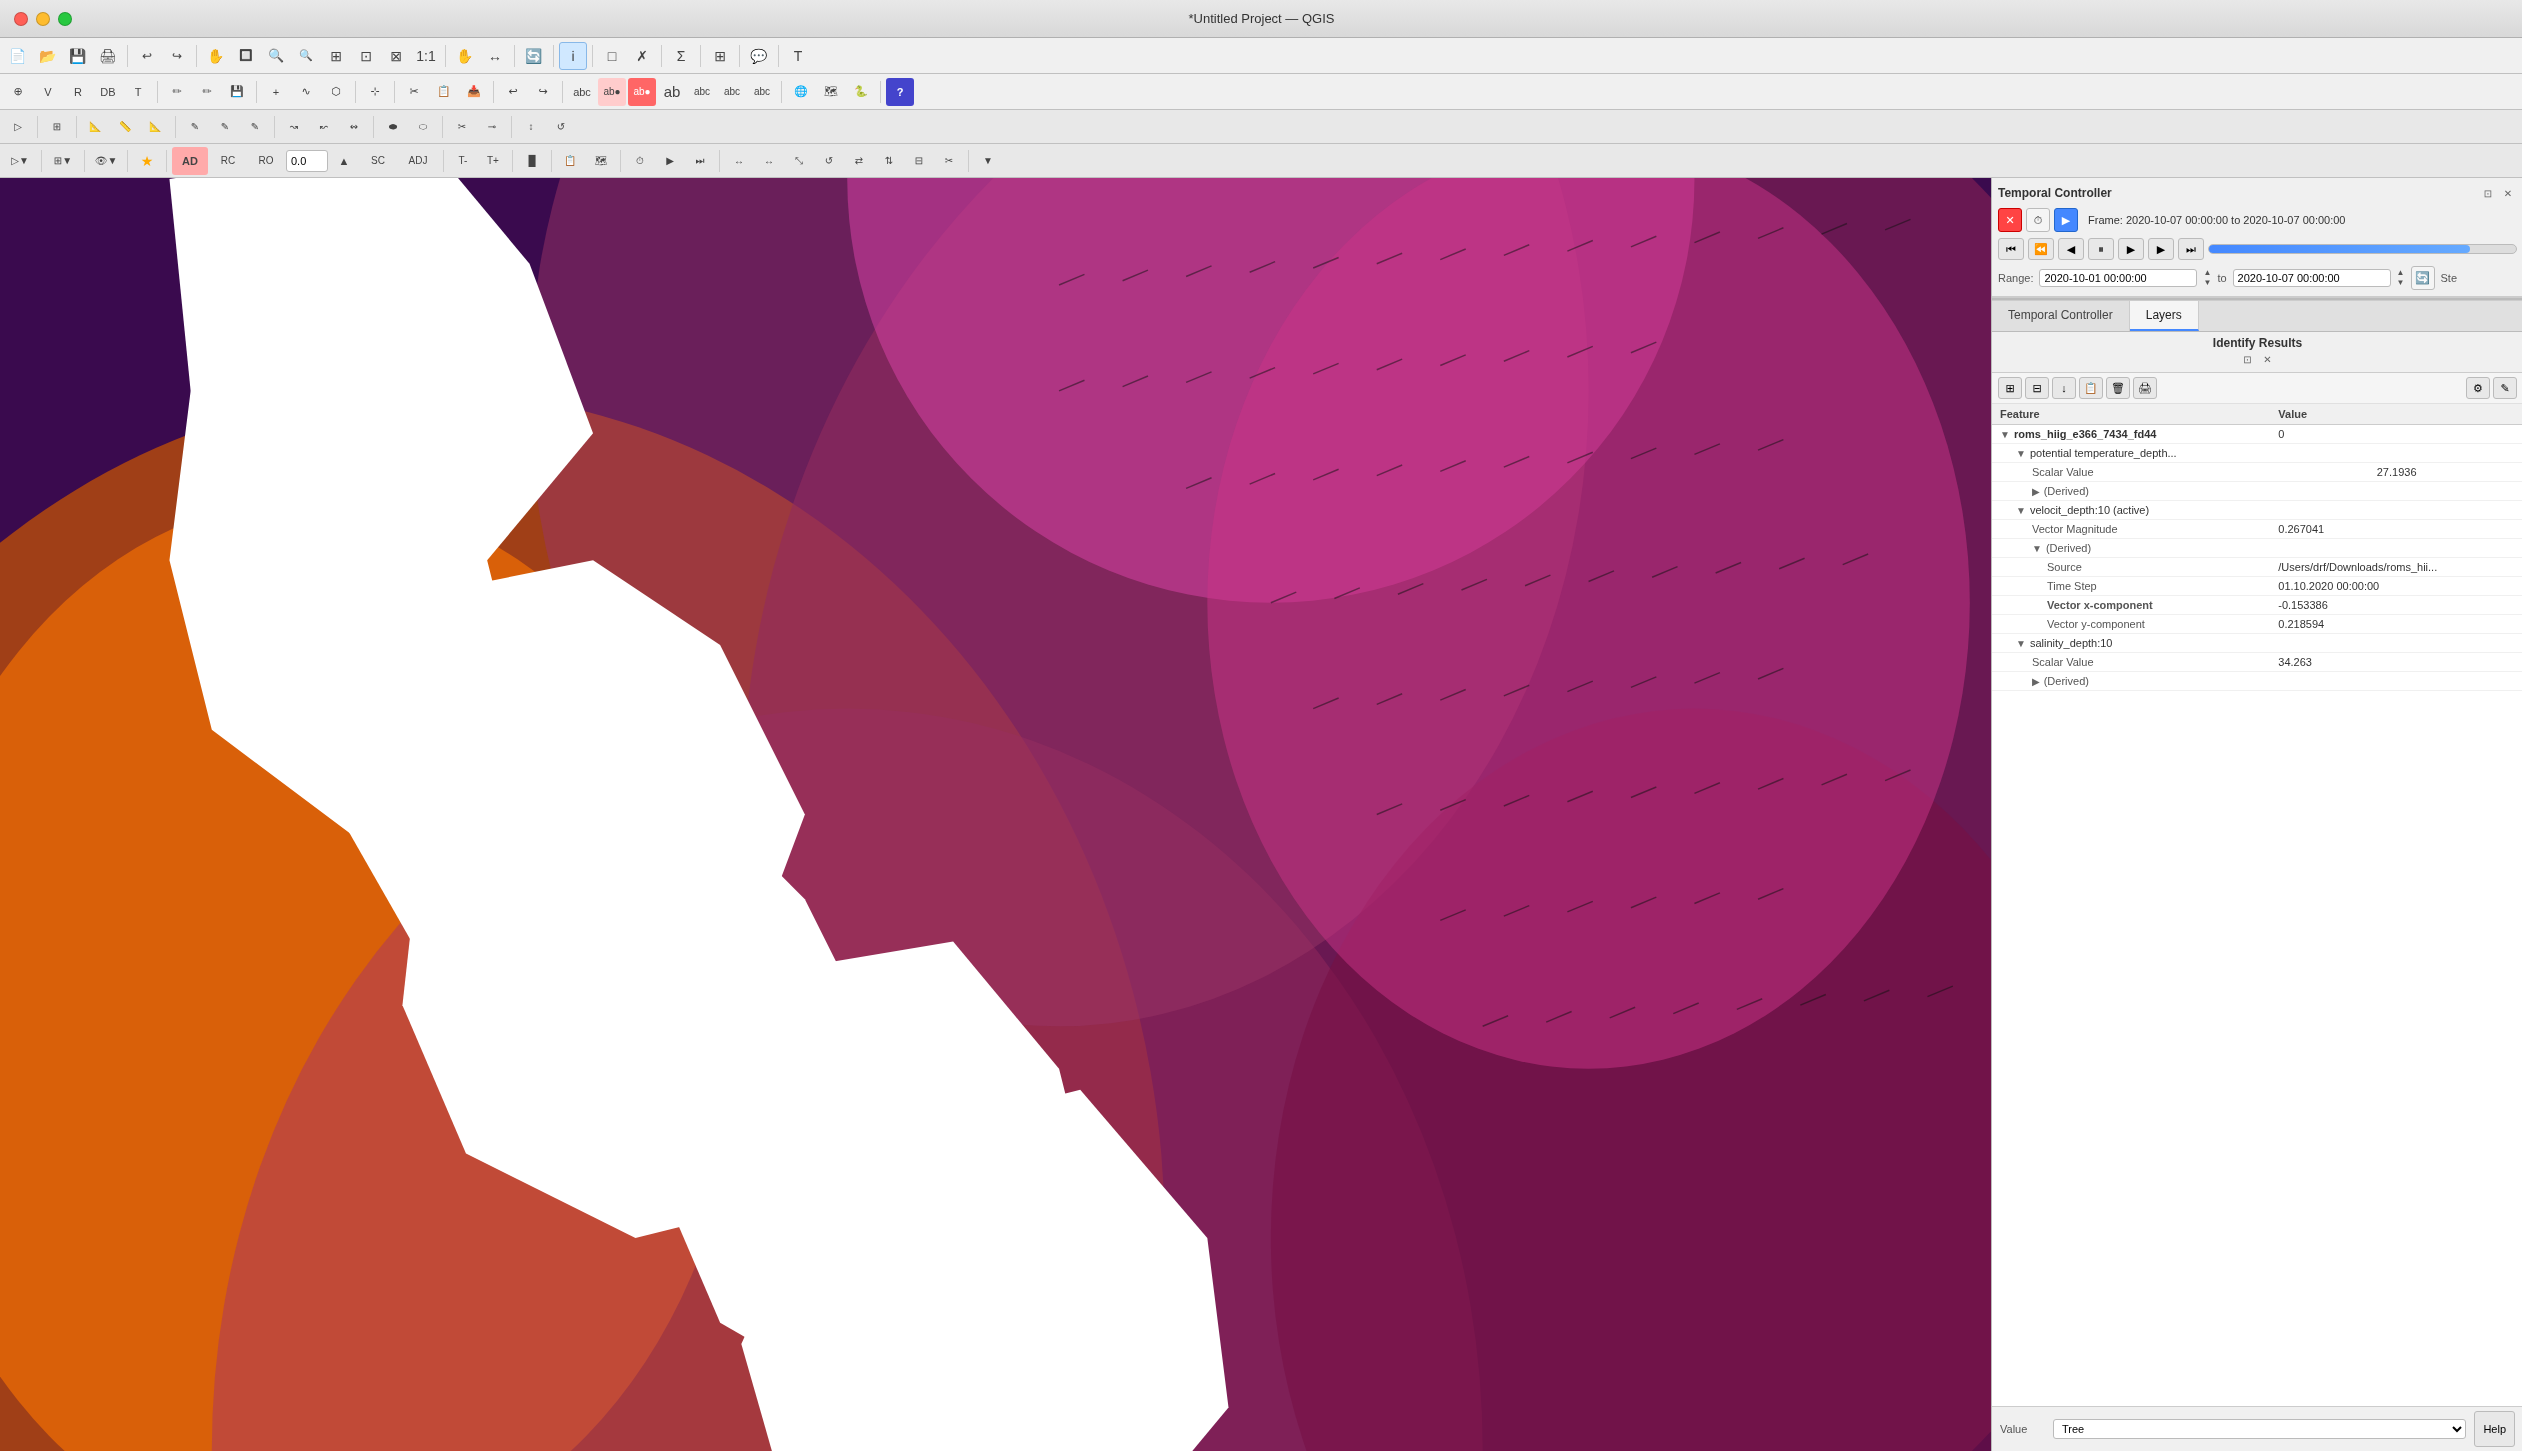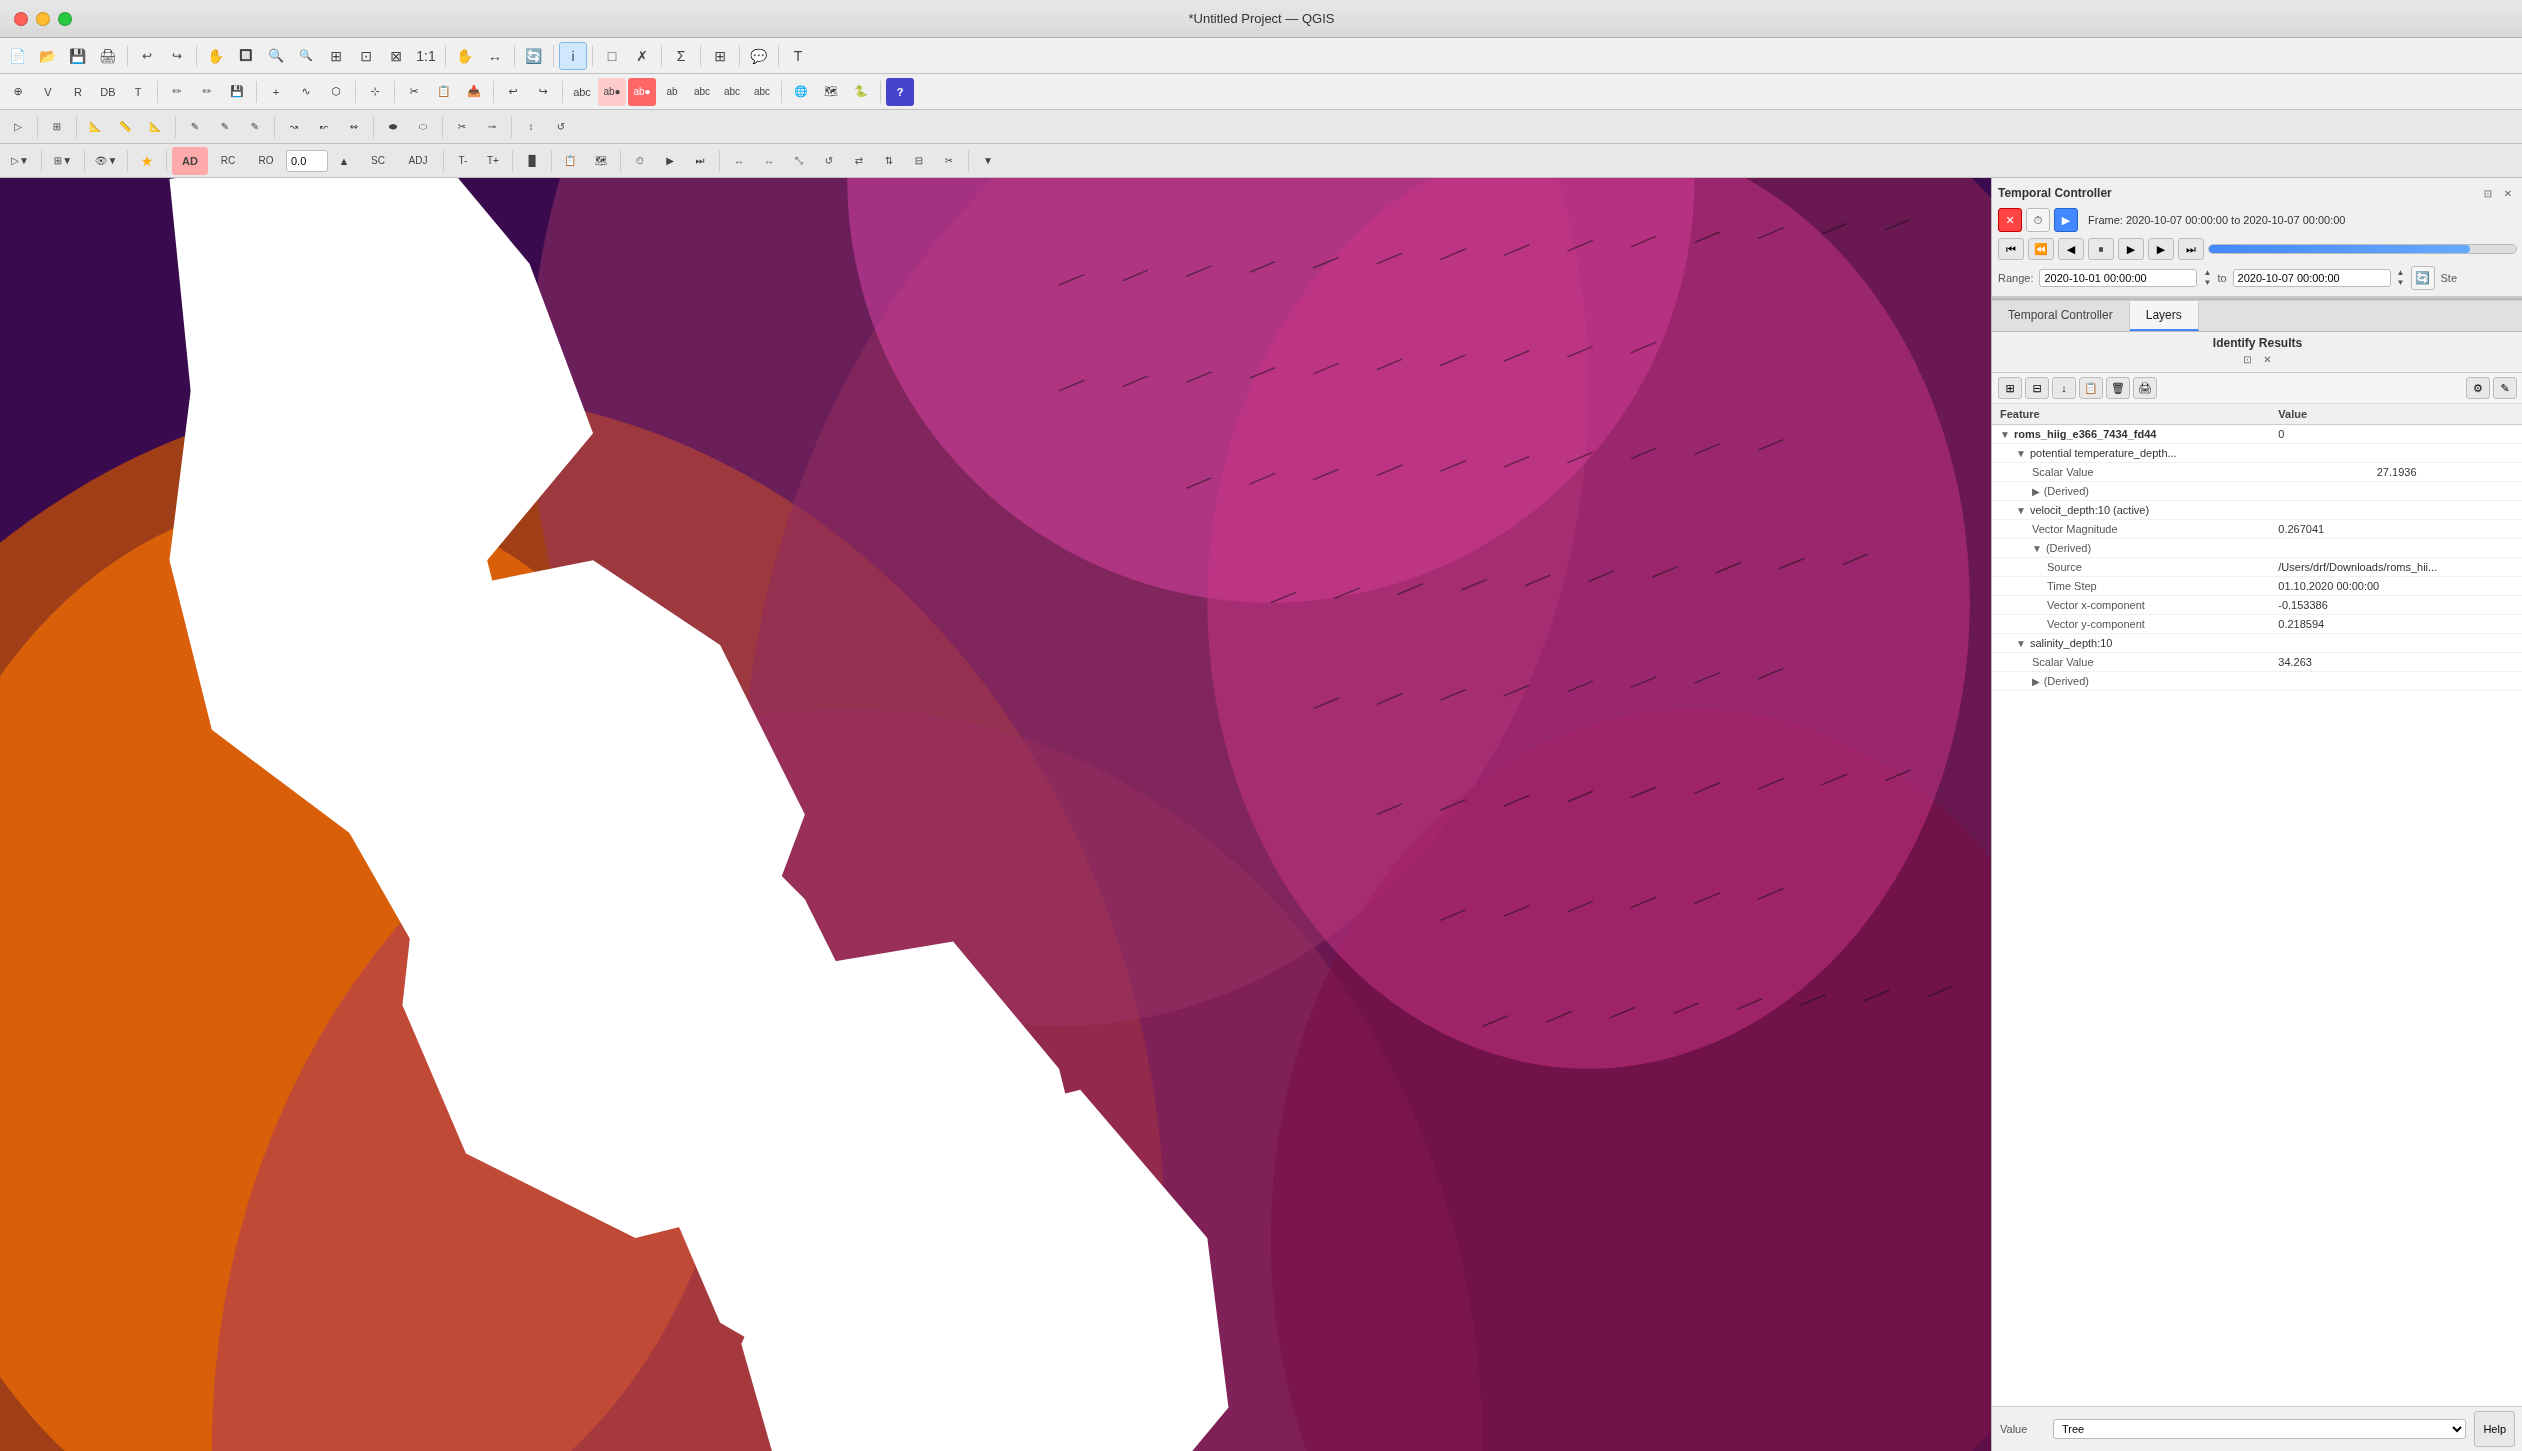--- a/index.html
+++ b/index.html
@@ -341,21 +341,21 @@
   <button class="toolbar-btn" style="font-size:11px;">✂</button>
   <button class="toolbar-btn" style="font-size:11px;">📋</button>
   <button class="toolbar-btn" style="font-size:11px;">📥</button>
   <div class="toolbar-separator"></div>
   <button class="toolbar-btn" style="font-size:11px;">↩</button>
   <button class="toolbar-btn" style="font-size:11px;">↪</button>
   <div class="toolbar-separator"></div>
   <button class="toolbar-btn" style="font-size:11px;">abc</button>
   <button class="toolbar-btn" style="background:#ffcccc; font-size:10px;">ab●</button>
   <button class="toolbar-btn" style="background:#ff6666; color:white; font-size:10px;">ab●</button>
-  <button class="toolbar-btn" style="font-size:10px;">ab</button>
+  <button class="toolbar-btn" style="font-size:15px;">ab</button>
   <button class="toolbar-btn" style="font-size:10px;">abc</button>
   <button class="toolbar-btn" style="font-size:10px;">abc</button>
   <button class="toolbar-btn" style="font-size:10px;">abc</button>
   <div class="toolbar-separator"></div>
   <button class="toolbar-btn" style="font-size:11px;">🌐</button>
   <button class="toolbar-btn" style="font-size:11px;">🗺</button>
   <button class="toolbar-btn" style="font-size:11px;">🐍</button>
   <div class="toolbar-separator"></div>
   <button class="toolbar-btn" style="background:#4444cc; color:white; font-size:11px; font-weight:bold;">?</button>
 </div>
@@ -743,21 +743,21 @@
               </tr>
               <tr>
                 <td style="padding-left: 55px;"><span style="color:#555;">Source</span></td>
                 <td style="color: rgb(51, 51, 51);">/Users/drf/Downloads/roms_hii...</td>
               </tr>
               <tr>
                 <td style="padding-left: 55px;"><span style="color:#555;">Time Step</span></td>
                 <td style="color: rgb(51, 51, 51);">01.10.2020 00:00:00</td>
               </tr>
               <tr>
-                <td style="padding-left: 55px;"><span style="color:#555;">Vector x-component</span></td>
+                <td style="padding-left: 55px; font-weight: bold;"><span style="color:#555;">Vector x-component</span></td>
                 <td style="color: rgb(51, 51, 51);">-0.153386</td>
               </tr>
               <tr>
                 <td style="padding-left: 55px;"><span style="color:#555;">Vector y-component</span></td>
                 <td style="color: rgb(51, 51, 51);">0.218594</td>
               </tr>
               <tr>
                 <td style="padding-left: 24px;"><span style="color:#666; font-size:10px; margin-right:4px;">▼</span><span style="color:#333;">salinity_depth:10</span></td>
                 <td style="color: rgb(51, 51, 51);"></td>
               </tr>

